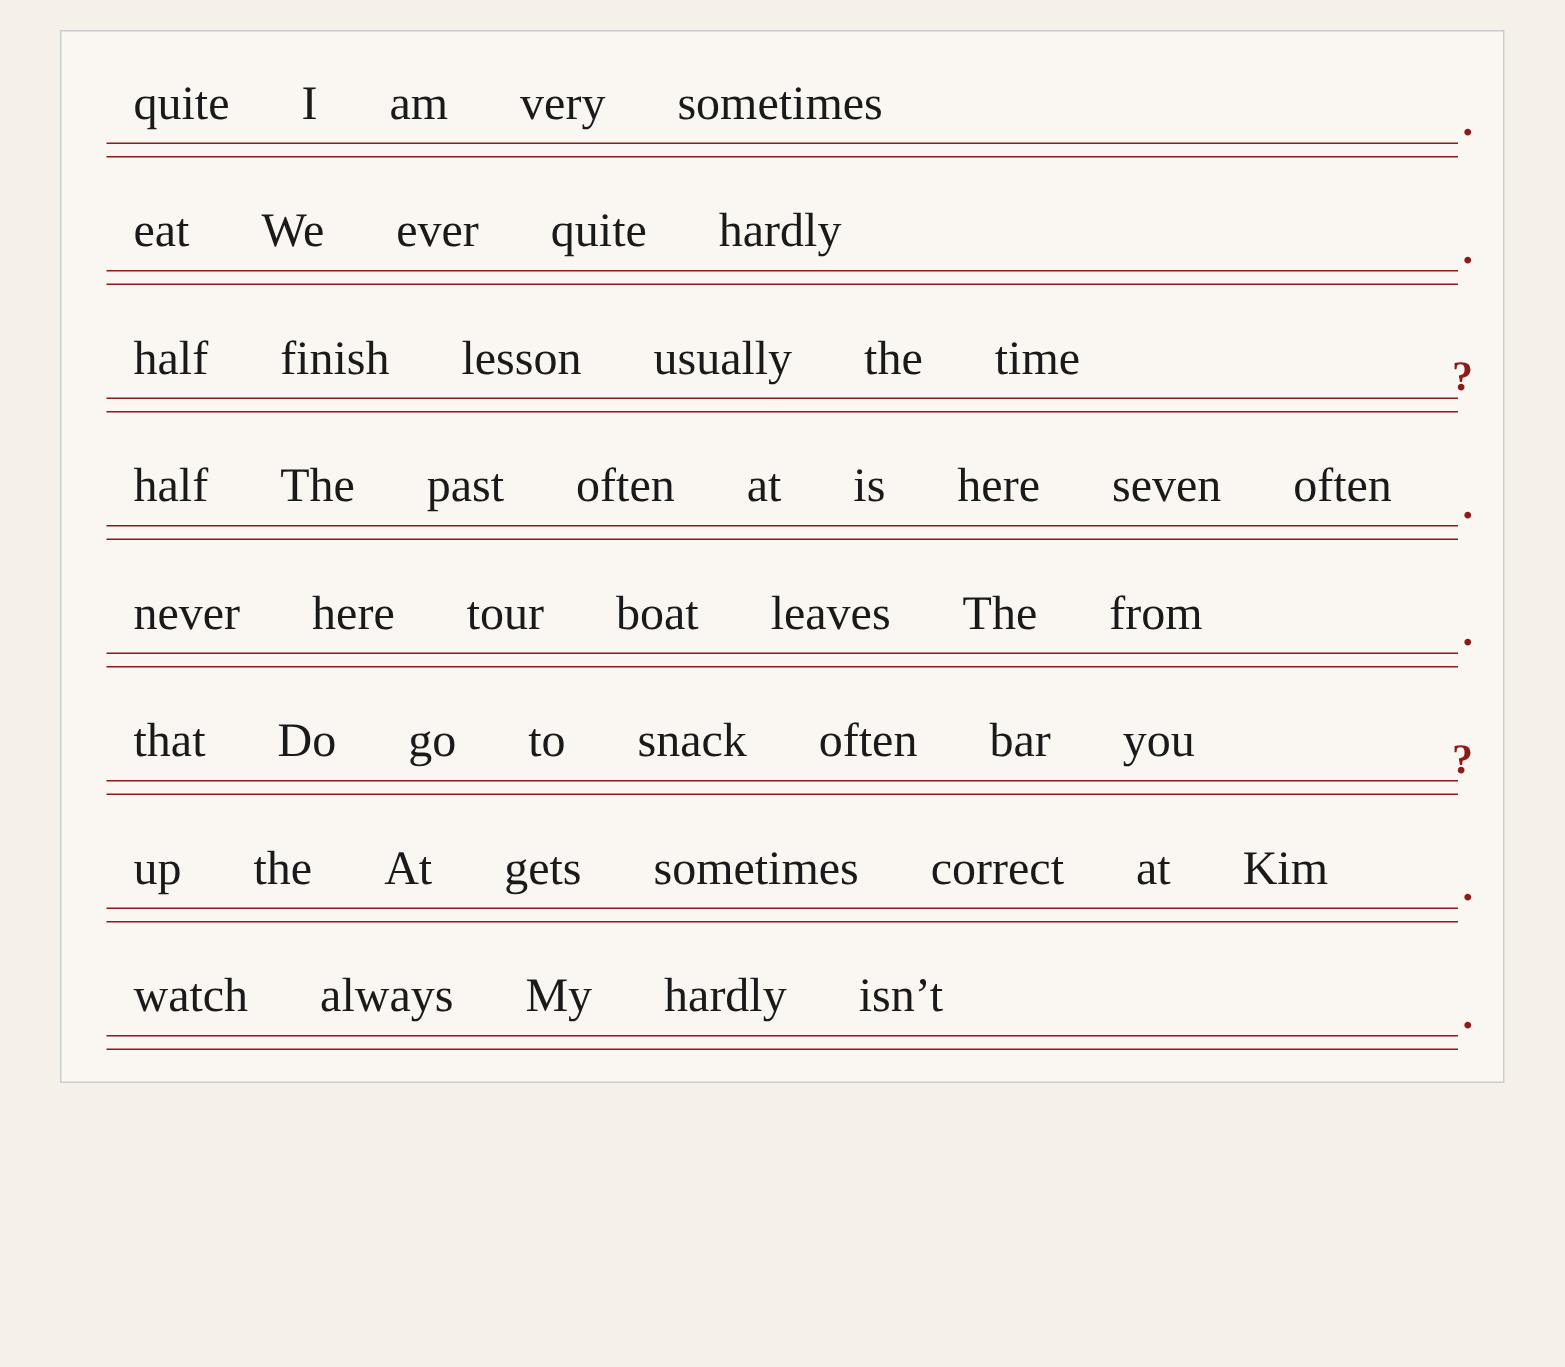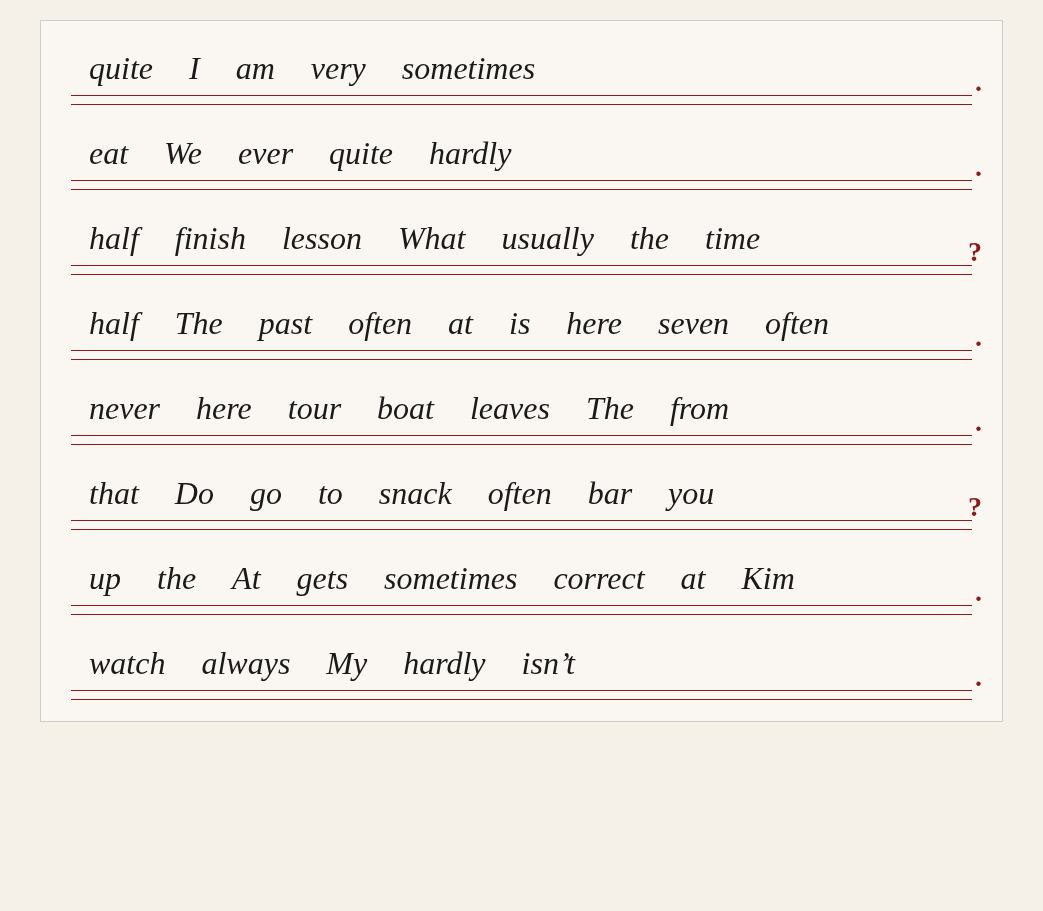--- a/index.html
+++ b/index.html
@@ -26,26 +26,25 @@
     .row-container {
       position: relative;
       padding: 10px 30px 5px 30px;
       margin-bottom: 2px;
     }
 
     .words-line {
       display: flex;
       align-items: baseline;
       flex-wrap: wrap;
-      gap: 0;
+      gap: 12px;
       padding-bottom: 8px;
       border-bottom: 1.5px solid #8b1a1a;
       min-height: 55px;
       align-items: flex-end;
-      font-style: italic;
     }
 
     .word {
       font-size: 32px;
       color: #1a1a1a;
       font-family: Georgia, 'Times New Roman', serif;
       padding: 0 18px;
       white-space: nowrap;
     }
 
@@ -96,21 +95,20 @@
       </div>
       <div class="writing-line"></div>
       <span class="punctuation-mark">.</span>
     </div>
     <div class="row-spacer"></div>
     <div class="row-container">
       <div class="words-line">
         <span class="word">half</span>
         <span class="word">finish</span>
         <span class="word">lesson</span>
-        <span class="word">What</span>
         <span class="word">usually</span>
         <span class="word">the</span>
         <span class="word">time</span>
       </div>
       <div class="writing-line"></div>
       <span class="punctuation-mark">?</span>
     </div>
     <div class="row-spacer"></div>
     <div class="row-container">
       <div class="words-line">

